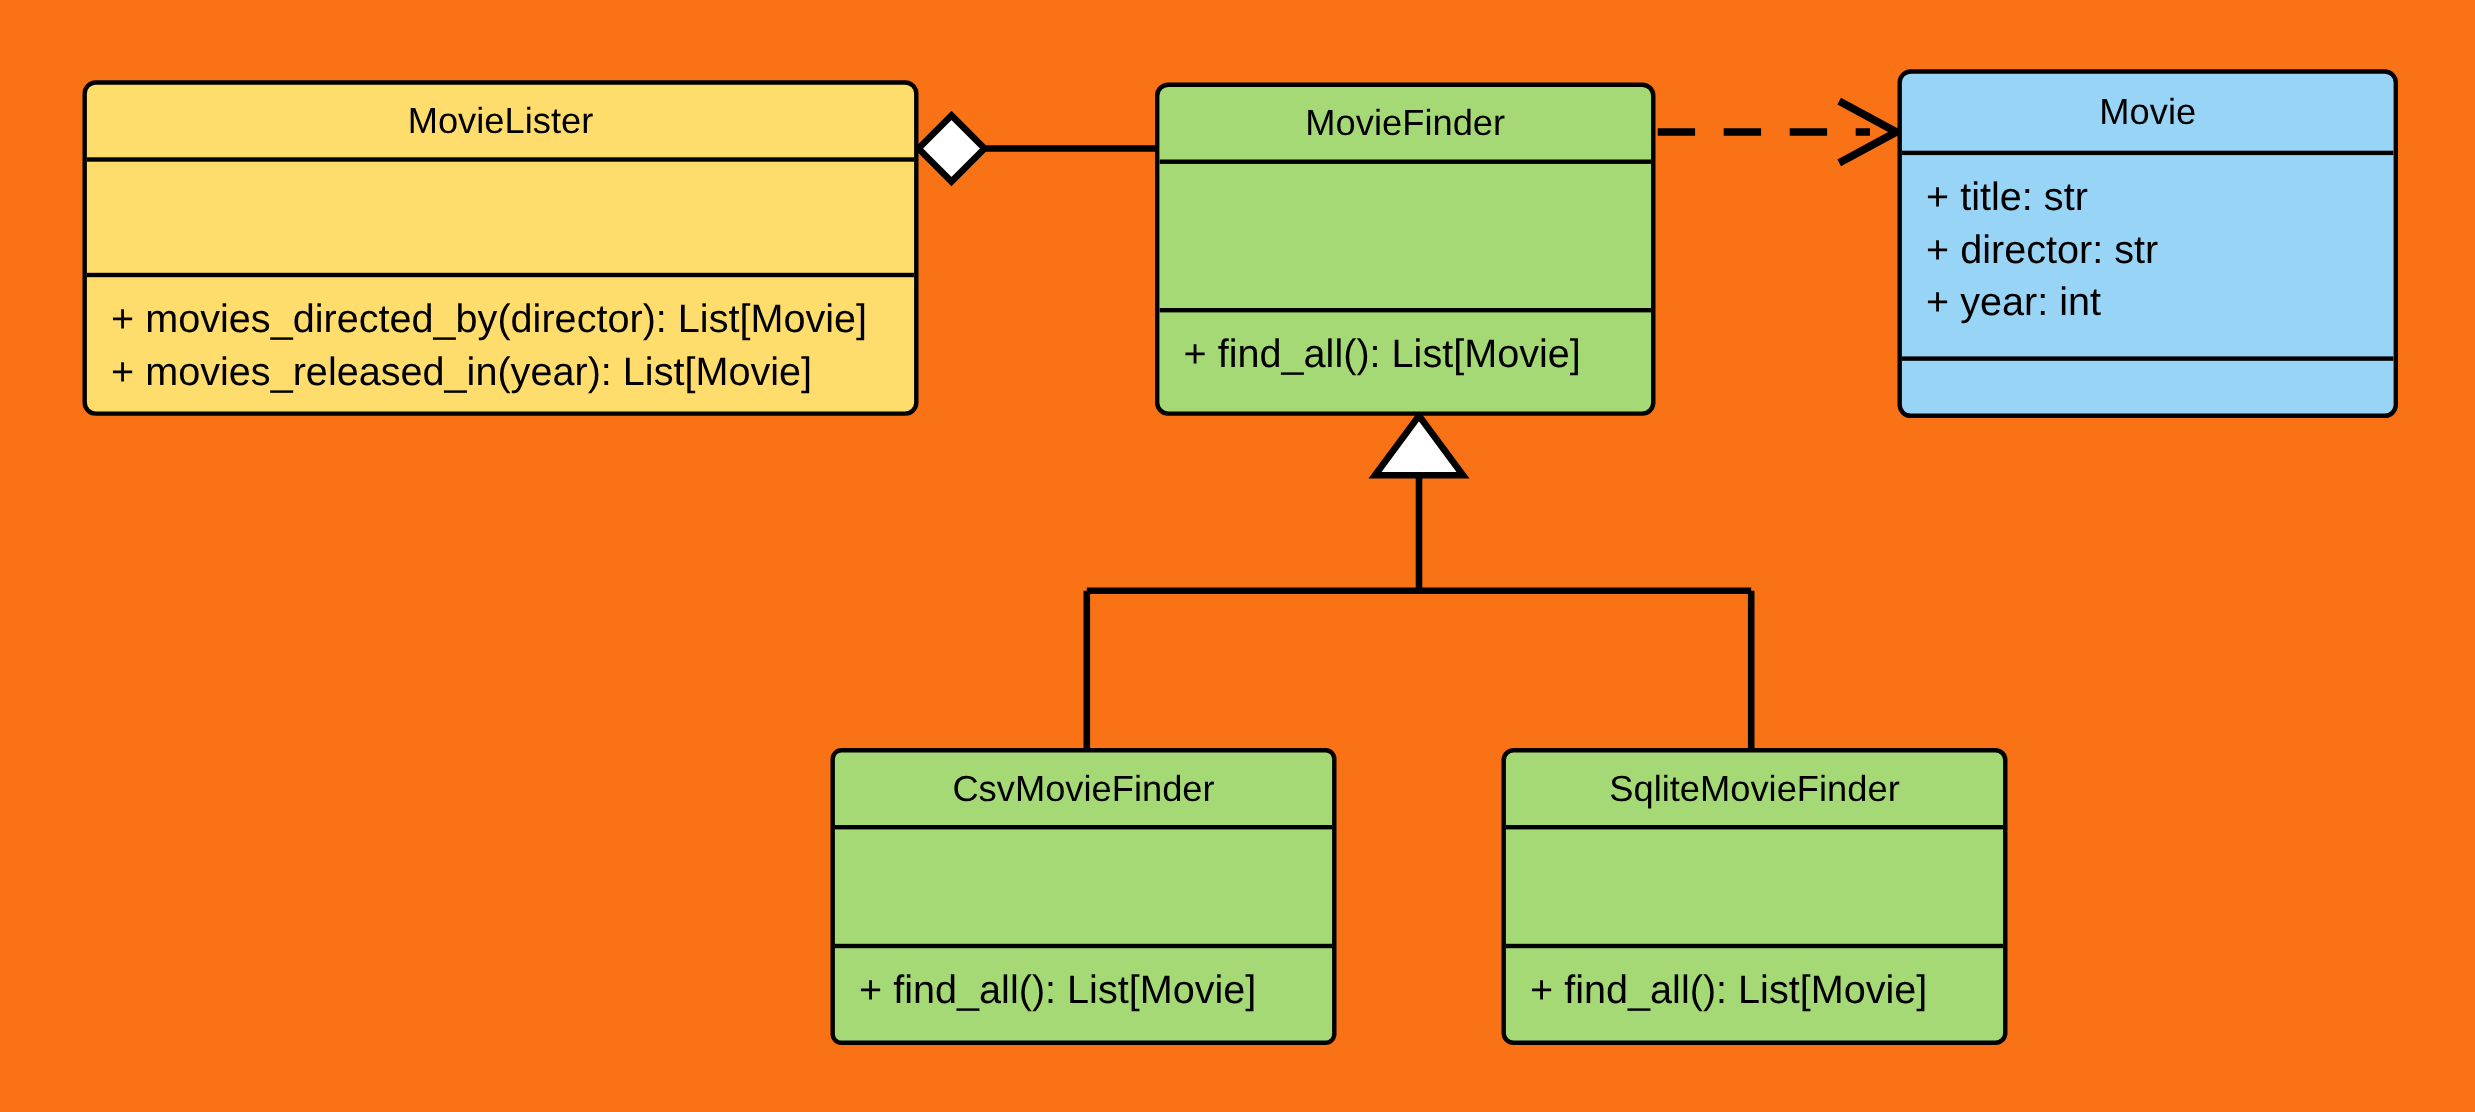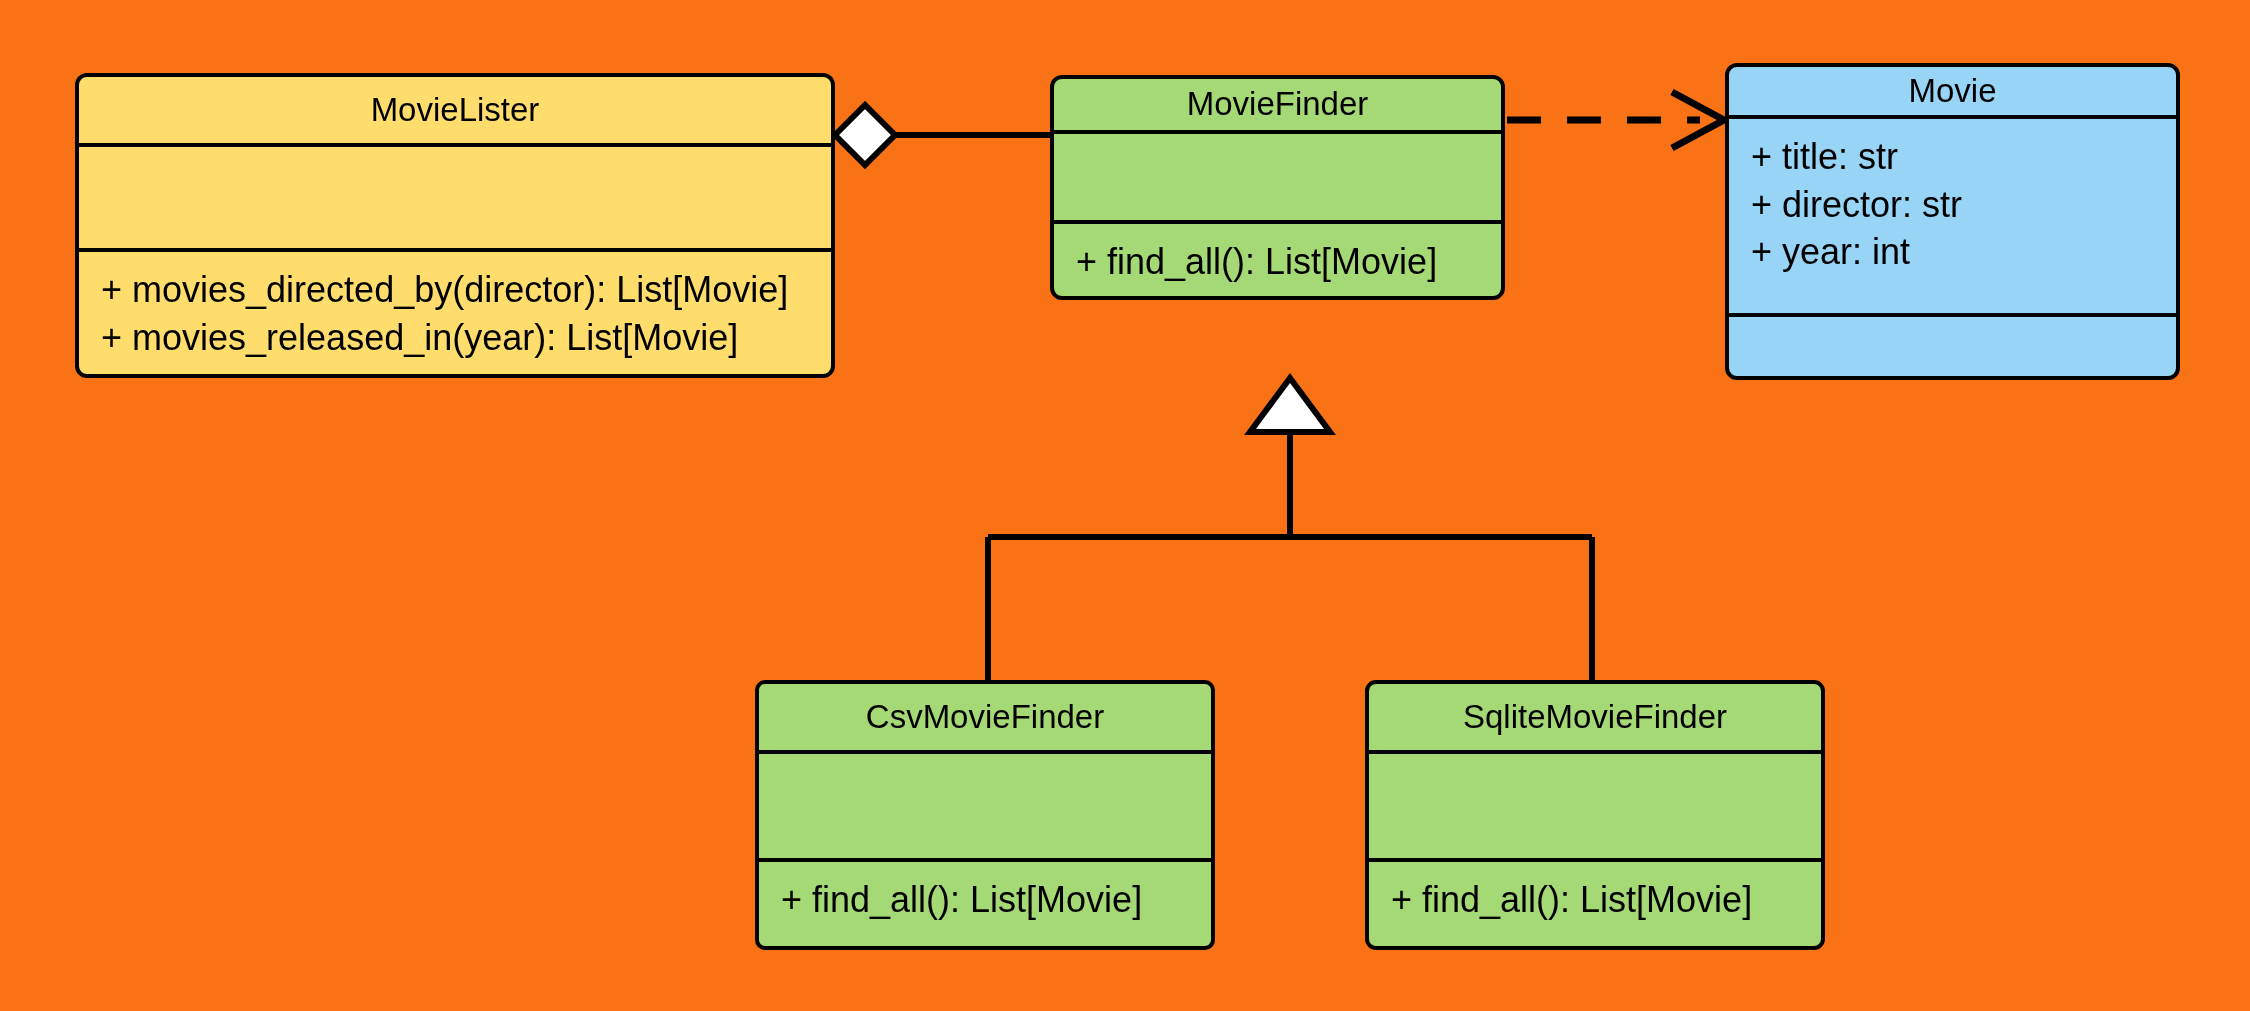--- a/index.html
+++ b/index.html
@@ -110,32 +110,32 @@
     <div class="uml-name" style="height:66px;">MovieLister</div>
     <div class="uml-divider"></div>
     <div class="uml-compartment empty" style="height:98px;"></div>
     <div class="uml-divider"></div>
     <div class="uml-compartment">
       <div class="uml-member">+ movies_directed_by(director): List[Movie]</div>
       <div class="uml-member">+ movies_released_in(year): List[Movie]</div>
     </div>
   </div>
 
-  <div class="uml-class c-green" style="left:1050px; top:75px; width:455px; height:225px;">
+  <div class="uml-class c-green" style="left:1050px; top:75px; width:455px; height:303px;">
     <div class="uml-name" style="height:66px;">MovieFinder</div>
     <div class="uml-divider"></div>
     <div class="uml-compartment empty" style="height:112px;"></div>
     <div class="uml-divider"></div>
     <div class="uml-compartment">
       <div class="uml-member">+ find_all(): List[Movie]</div>
     </div>
   </div>
 
   <div class="uml-class c-blue" style="left:1725px; top:63px; width:455px; height:317px;">
-    <div class="uml-name" style="height:48px;">Movie</div>
+    <div class="uml-name" style="height:70px;">Movie</div>
     <div class="uml-divider"></div>
     <div class="uml-compartment" style="height:135px;">
       <div class="uml-member">+ title: str</div>
       <div class="uml-member">+ director: str</div>
       <div class="uml-member">+ year: int</div>
     </div>
     <div class="uml-divider"></div>
     <div class="uml-compartment empty"></div>
   </div>
 

